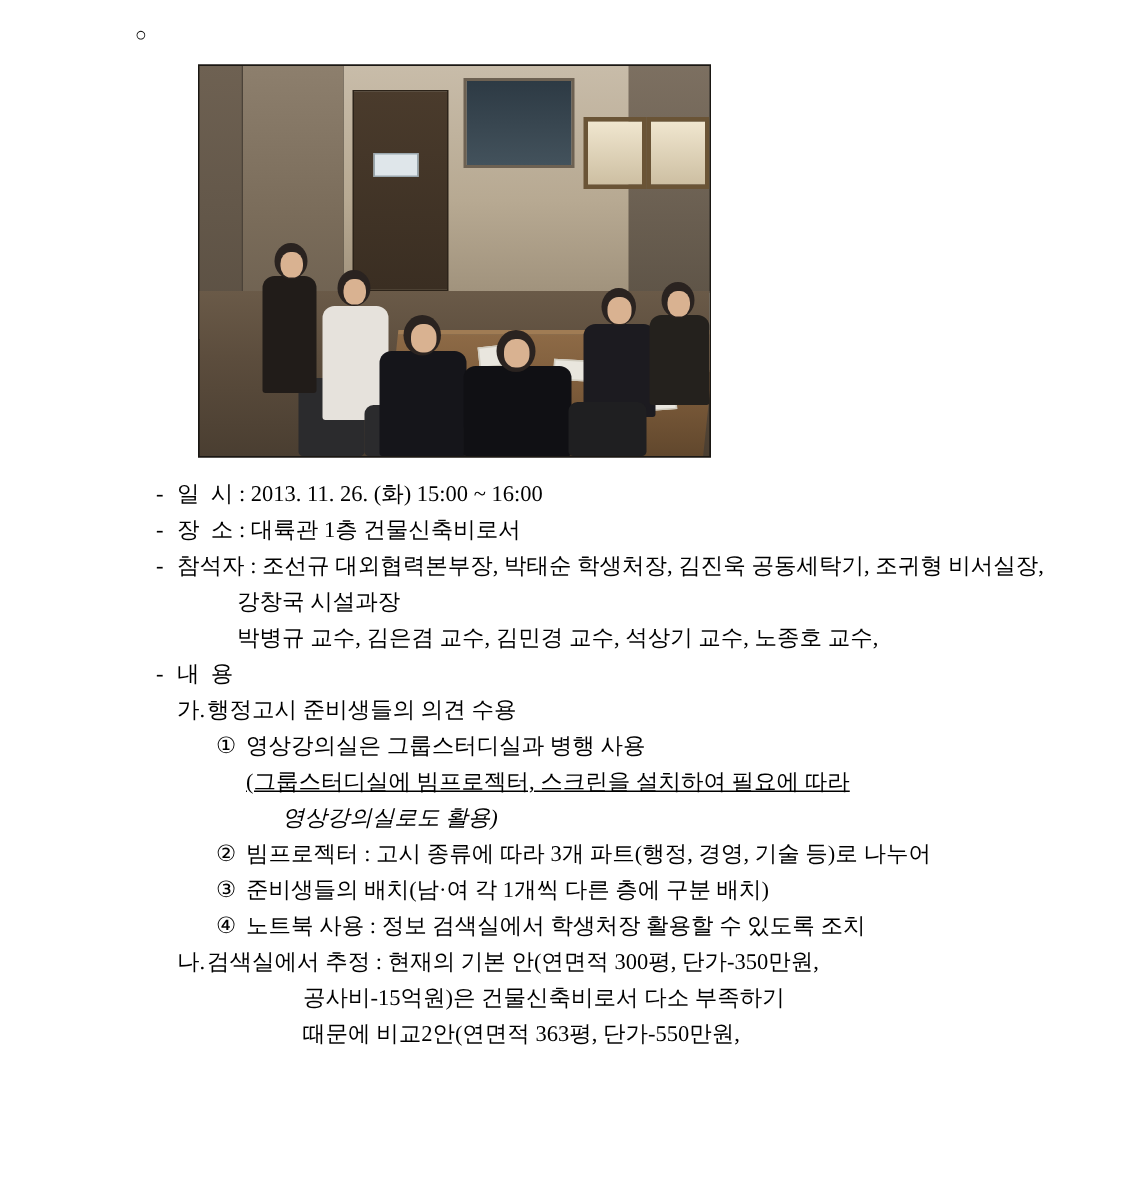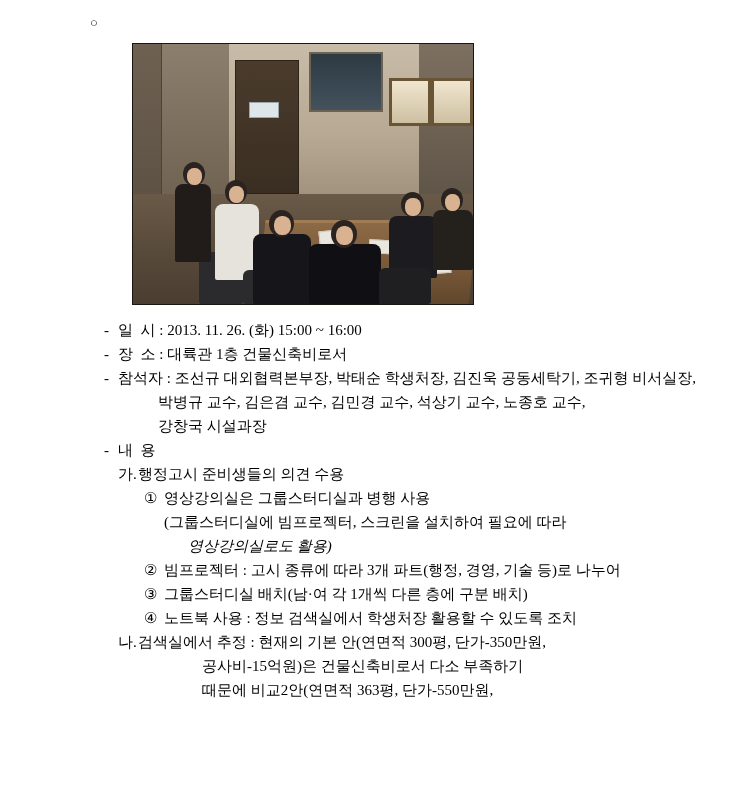--- a/index.html
+++ b/index.html
@@ -203,20 +203,21 @@
     align-items: baseline;
     margin-left: 104px;
     margin-bottom: 9px;
     white-space: pre;
   }
   .num .marker { flex: 0 0 20px; }
   .sub {
     margin-left: 124px;
     margin-bottom: 9px;
     white-space: pre;
+    text-decoration: underline;
   }
   .sub2 {
     margin-left: 148px;
     margin-bottom: 9px;
     white-space: pre;
     font-style: italic;
   }
   .sub3 {
     margin-left: 186px;
     margin-bottom: 9px;
@@ -301,22 +302,22 @@
       <span class="lbl">장  소 : </span>
       <span class="val">대륙관 1층 건물신축비로서</span>
     </div>
 
     <div class="line">
       <span class="dash">-</span>
       <span class="lbl">참석자 : </span>
       <span class="val">조선규 대외협력본부장, 박태순 학생처장, 김진욱 공동세탁기, 조귀형 비서실장,</span>
     </div>
 
+    <div class="cont">강창국 시설과장</div>
     <div class="cont">박병규 교수, 김은겸 교수, 김민경 교수, 석상기 교수, 노종호 교수,</div>
-    <div class="cont">강창국 시설과장</div>
 
     <div class="line">
       <span class="dash">-</span>
       <span class="lbl">내  용</span>
     </div>
 
     <div class="sec">
       <span class="marker">가.</span>
       <span>행정고시 준비생들의 의견 수용</span>
     </div>
@@ -328,21 +329,21 @@
     <div class="sub">(그룹스터디실에 빔프로젝터, 스크린을 설치하여 필요에 따라</div>
     <div class="sub2">영상강의실로도 활용)</div>
 
     <div class="num">
       <span class="marker">②</span>
       <span>빔프로젝터 : 고시 종류에 따라 3개 파트(행정, 경영, 기술 등)로 나누어</span>
     </div>
 
     <div class="num">
       <span class="marker">③</span>
-      <span>그룹스터디실 배치(남·여 각 1개씩 다른 층에 구분 배치)</span>
+      <span>준비생들의 배치(남·여 각 1개씩 다른 층에 구분 배치)</span>
     </div>
 
     <div class="num">
       <span class="marker">④</span>
       <span>노트북 사용 : 정보 검색실에서 학생처장 활용할 수 있도록 조치</span>
     </div>
 
     <div class="sec">
       <span class="marker">나.</span>
       <span>검색실에서 추정 : 현재의 기본 안(연면적 300평, 단가-350만원,</span>

